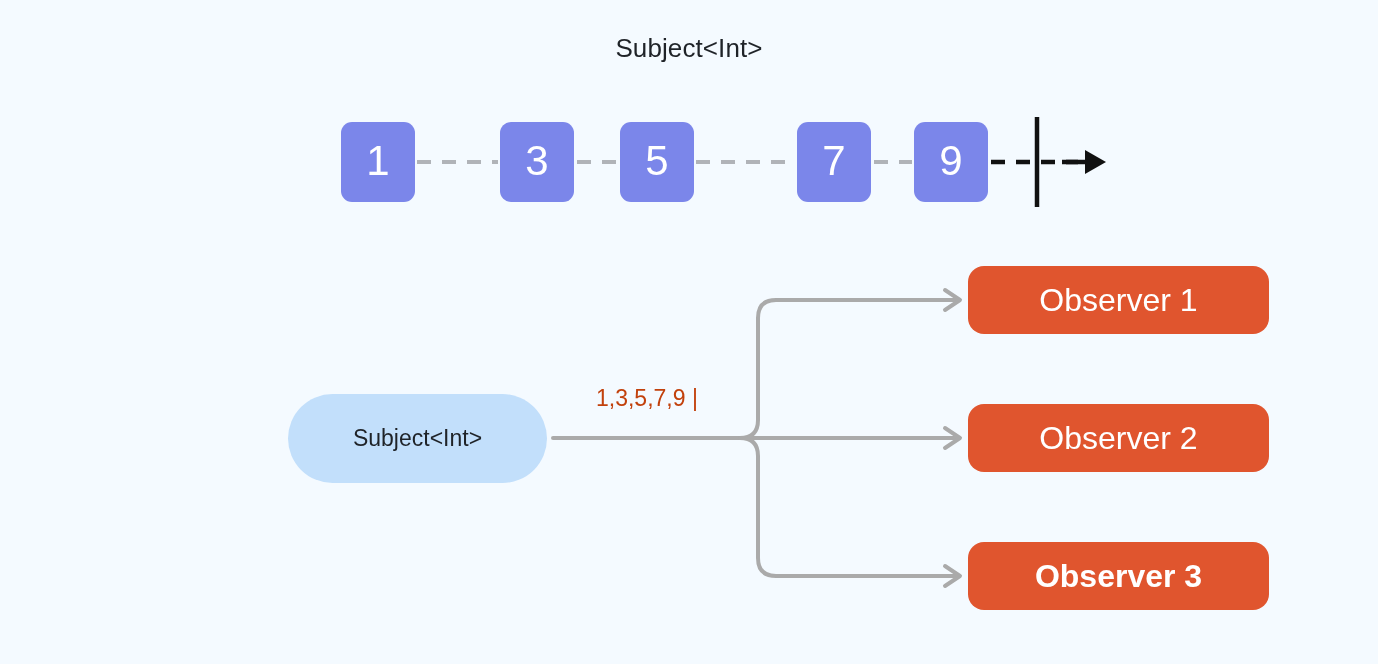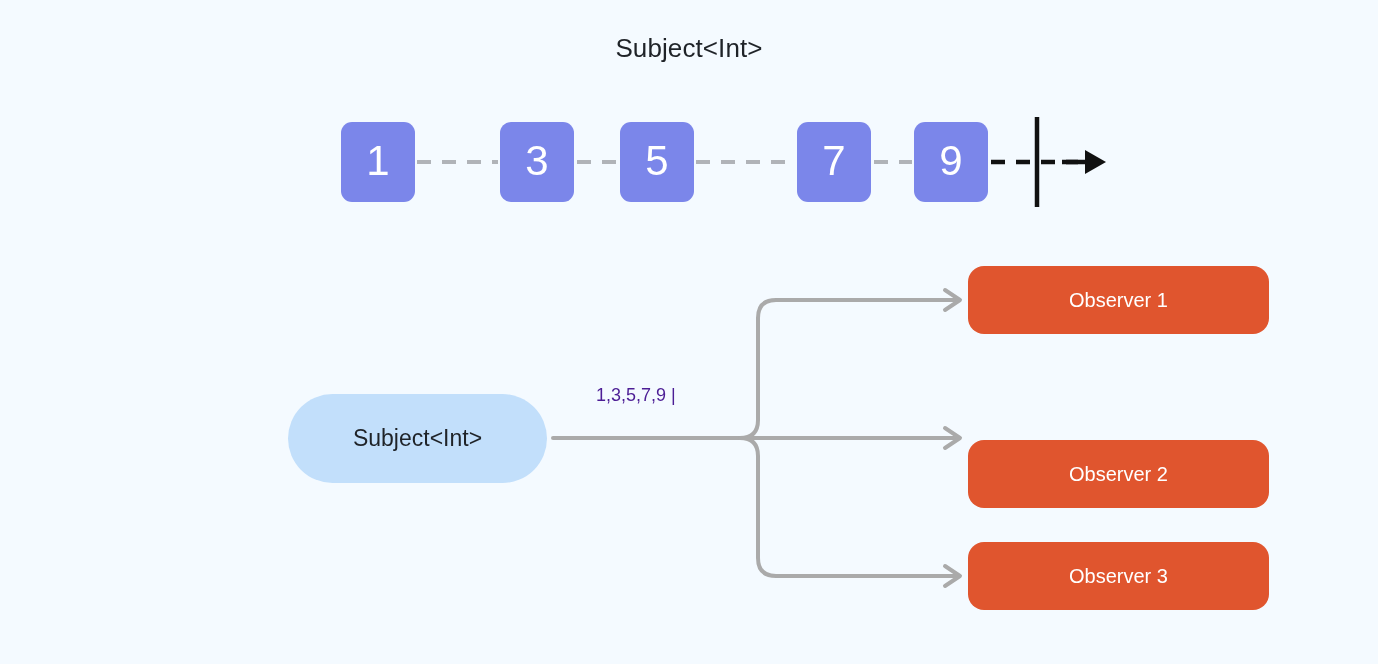--- a/index.html
+++ b/index.html
@@ -65,40 +65,40 @@
     color: #1f2328;
     font-size: 23px;
     display: flex;
     align-items: center;
     justify-content: center;
   }
   #emission-label {
     position: absolute;
     left: 596px;
     top: 385px;
-    font-size: 18px;
-    color: #4c1d95;
+    font-size: 23px;
+    color: #c2410c;
     white-space: nowrap;
   }
   .observer-box {
     position: absolute;
     left: 968px;
     width: 301px;
     height: 68px;
     border-radius: 16px;
     background: #e0552e;
     color: #ffffff;
-    font-size: 20px;
+    font-size: 32px;
     display: flex;
     align-items: center;
     justify-content: center;
   }
   #observer-0 { top: 266px; }
-  #observer-1 { top: 404px; margin-top: 36px; }
-  #observer-2 { top: 542px; }
+  #observer-1 { top: 404px; }
+  #observer-2 { top: 542px; font-weight: bold; }
 
   svg.layer {
     position: absolute;
     left: 0;
     top: 0;
     width: 1378px;
     height: 664px;
     pointer-events: none;
   }
 </style>

